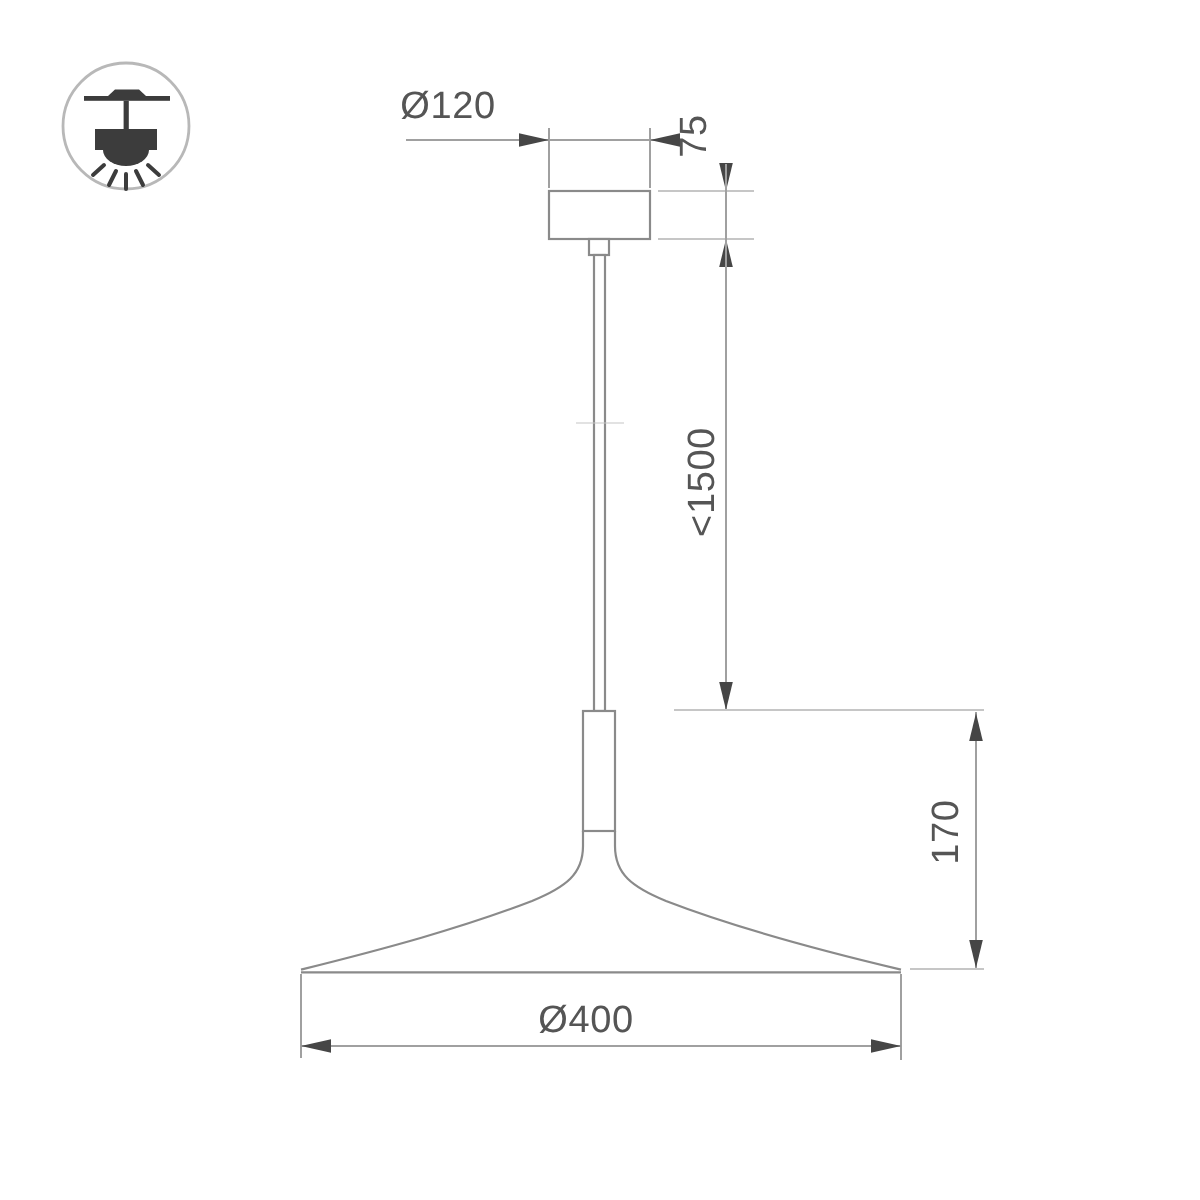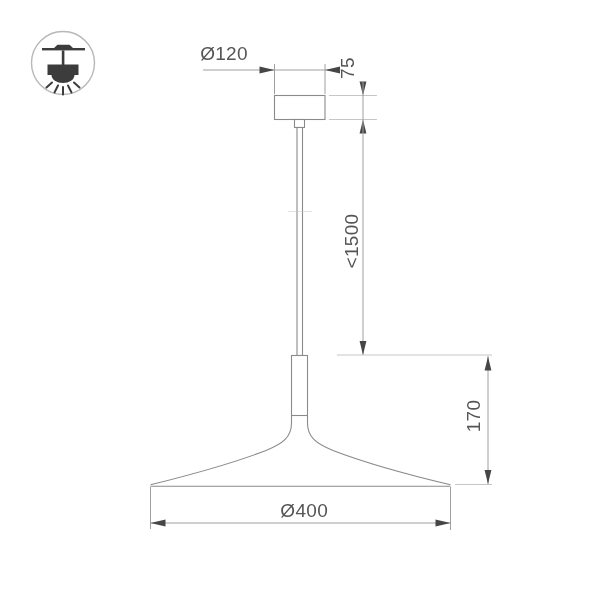--- a/index.html
+++ b/index.html
@@ -109,14 +109,14 @@
   </svg>
 
   <div class="dim-label" style="left:194px; top:44px; width:60px; height:20px;">Ø120</div>
 
   <div class="dim-label rot" style="left:328px; top:58px; width:40px; height:20px;">75</div>
 
   <div class="dim-label rot" style="left:312px; top:231px; width:80px; height:20px;">&lt;1500</div>
 
   <div class="dim-label rot" style="left:444px; top:406px; width:60px; height:20px;">170</div>
 
-  <div class="dim-label" style="left:258px; top:501px; width:70px; height:20px;text-align:right;">Ø400</div>
+  <div class="dim-label" style="left:258px; top:501px; width:70px; height:20px;">Ø400</div>
 </div>
 
 </body></html>

